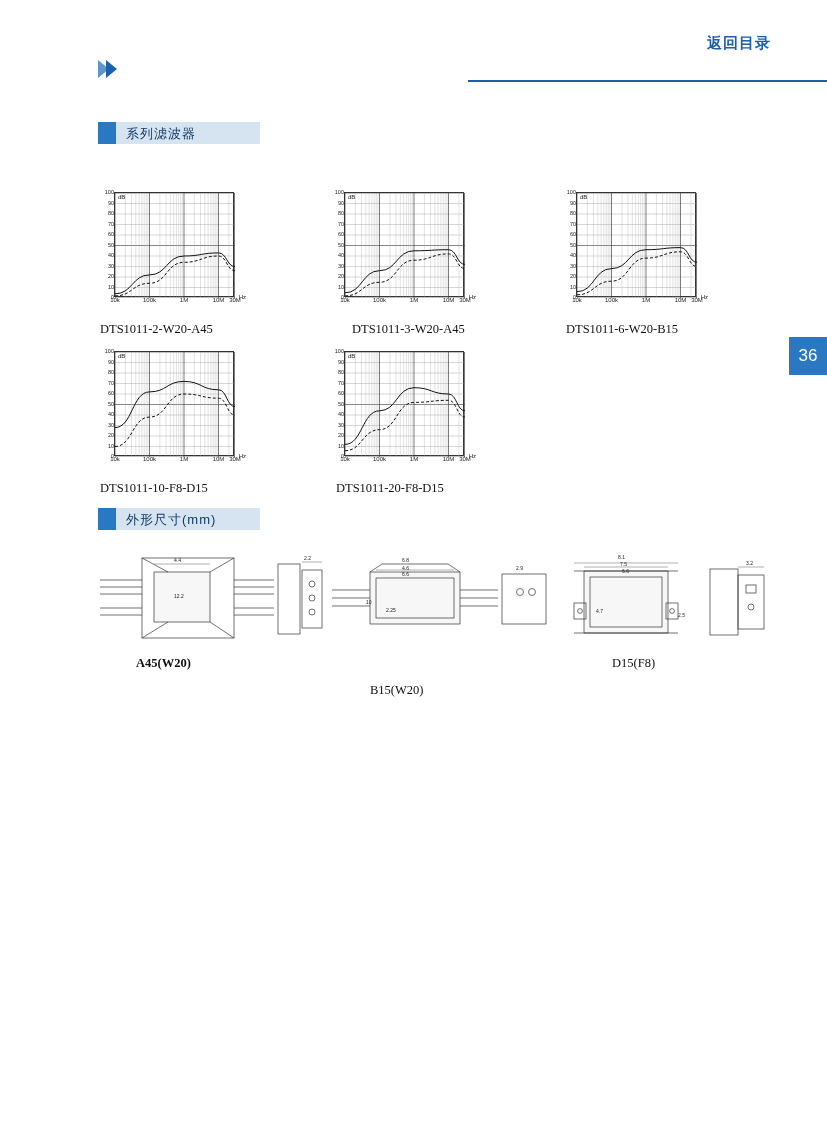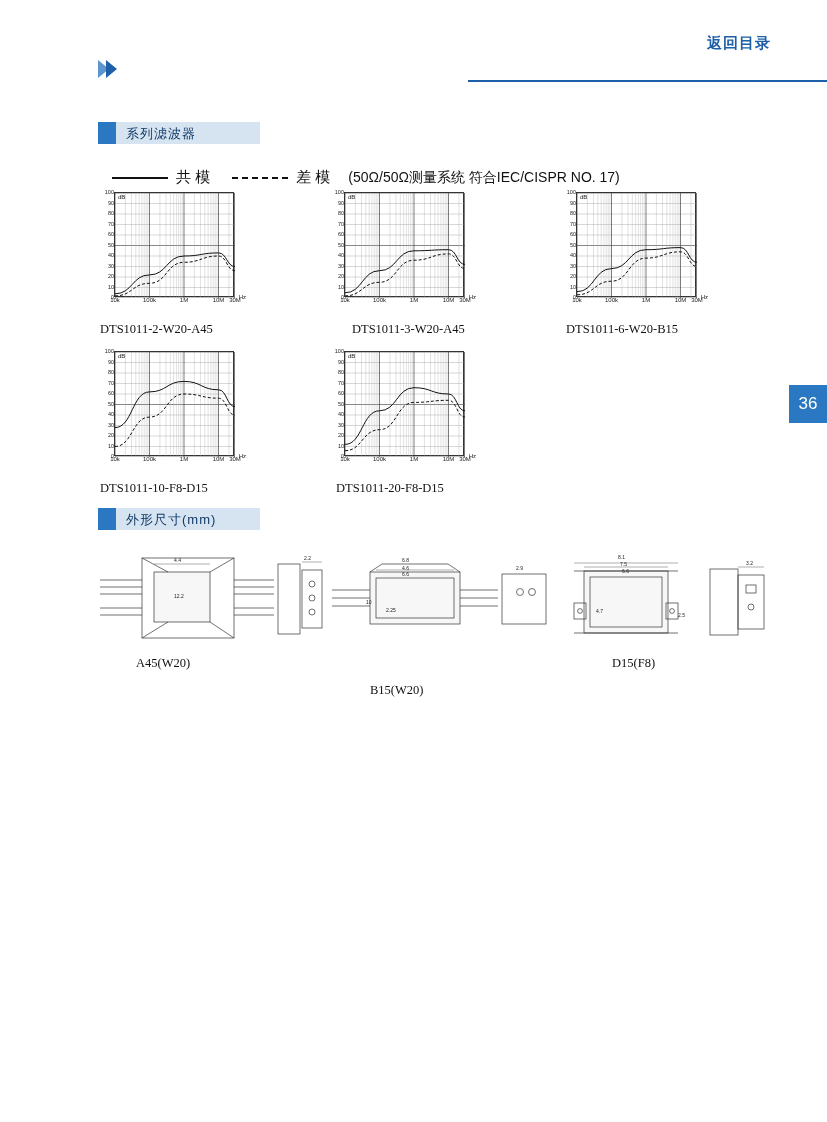--- a/index.html
+++ b/index.html
@@ -99,21 +99,21 @@
   .caption{
     position:absolute;font-size:12.5px;color:#111;
     font-family:"Liberation Serif","DejaVu Serif",serif;
     white-space:nowrap;
   }
 
   
   .page-tab{
     position:absolute;right:0;top:337px;width:38px;height:38px;
     background:#2b78c2;color:#fff;font-size:17px;
-    display:flex;align-items:center;justify-content:center;margin-top:48px;
+    display:flex;align-items:center;justify-content:center;
   }
 
   
   .dim-box{position:absolute;}
   .dim-cap{
     position:absolute;font-size:12.5px;color:#111;
     font-family:"Liberation Serif","DejaVu Serif",serif;white-space:nowrap;
   }
 
   
@@ -139,23 +139,20 @@
         <span class="chev"></span>
     </div>
     <div class="title-rule"></div>
   </div>
 
   <div class="sec-bar" style="left:98px;top:122px;">
     <div class="tag"></div>
     <div class="txt">系列滤波器</div>
   </div>
 
-  <div class="legend">
-    <span class="solid"></span><span>共 模</span><span class="dashed"></span><span>差 模</span><span class="sys">(50Ω/50Ω测量系统 符合IEC/CISPR NO. 17)</span>
-  </div>
 
   <div class="page-tab">36</div>
 
   <div class="graph" id="g0" style="left: 100px; top: 192px; padding-left: 14px;">
       <div class="plot" style="width: 120px; height: 105px;">
         <svg width="120" height="105" style="position: absolute; left: 0px; top: 0px;">
           <line x1="0" x2="120" y1="105.0" y2="105.0" stroke="#555" stroke-width="0.7"></line>
           <line x1="0" x2="120" y1="94.5" y2="94.5" stroke="#9a9a9a" stroke-width="0.4"></line>
           <line x1="0" x2="120" y1="84.0" y2="84.0" stroke="#9a9a9a" stroke-width="0.4"></line>
           <line x1="0" x2="120" y1="73.5" y2="73.5" stroke="#9a9a9a" stroke-width="0.4"></line>
@@ -527,21 +524,21 @@
           <circle cx="214" cy="48" r="3"></circle>
           <circle cx="214" cy="62" r="3"></circle>
           <line x1="56" y1="14" x2="112" y2="14" stroke-width="0.4"></line>
           <line x1="204" y1="12" x2="224" y2="12" stroke-width="0.4"></line>
         </g>
         <text x="76" y="12" font-size="5" fill="#222" font-family="Liberation Sans">4.4</text>
         <text x="76" y="48" font-size="5" fill="#222" font-family="Liberation Sans">12.2</text>
         <text x="206" y="10" font-size="5" fill="#222" font-family="Liberation Sans">2.2</text>
       </svg>
     </div>
-  <div class="dim-cap" style="left:136px;top:656px;">A45(W20)</div>
+  <div class="dim-cap" style="left:136px;top:656px;font-weight:bold;">A45(W20)</div>
 
   <div class="dim-box" id="d1" style="left:330px;top:550px;">
       <svg width="230" height="100" style="display: block;">
         <g stroke="#333" stroke-width="0.7" fill="none">
           <line x1="2" y1="40" x2="40" y2="40"></line>
           <line x1="2" y1="48" x2="40" y2="48"></line>
           <line x1="2" y1="56" x2="40" y2="56"></line>
           <rect x="40" y="22" width="90" height="52" fill="#f7f7f7"></rect>
           <rect x="46" y="28" width="78" height="40"></rect>
           <line x1="40" y1="22" x2="52" y2="14"></line>

